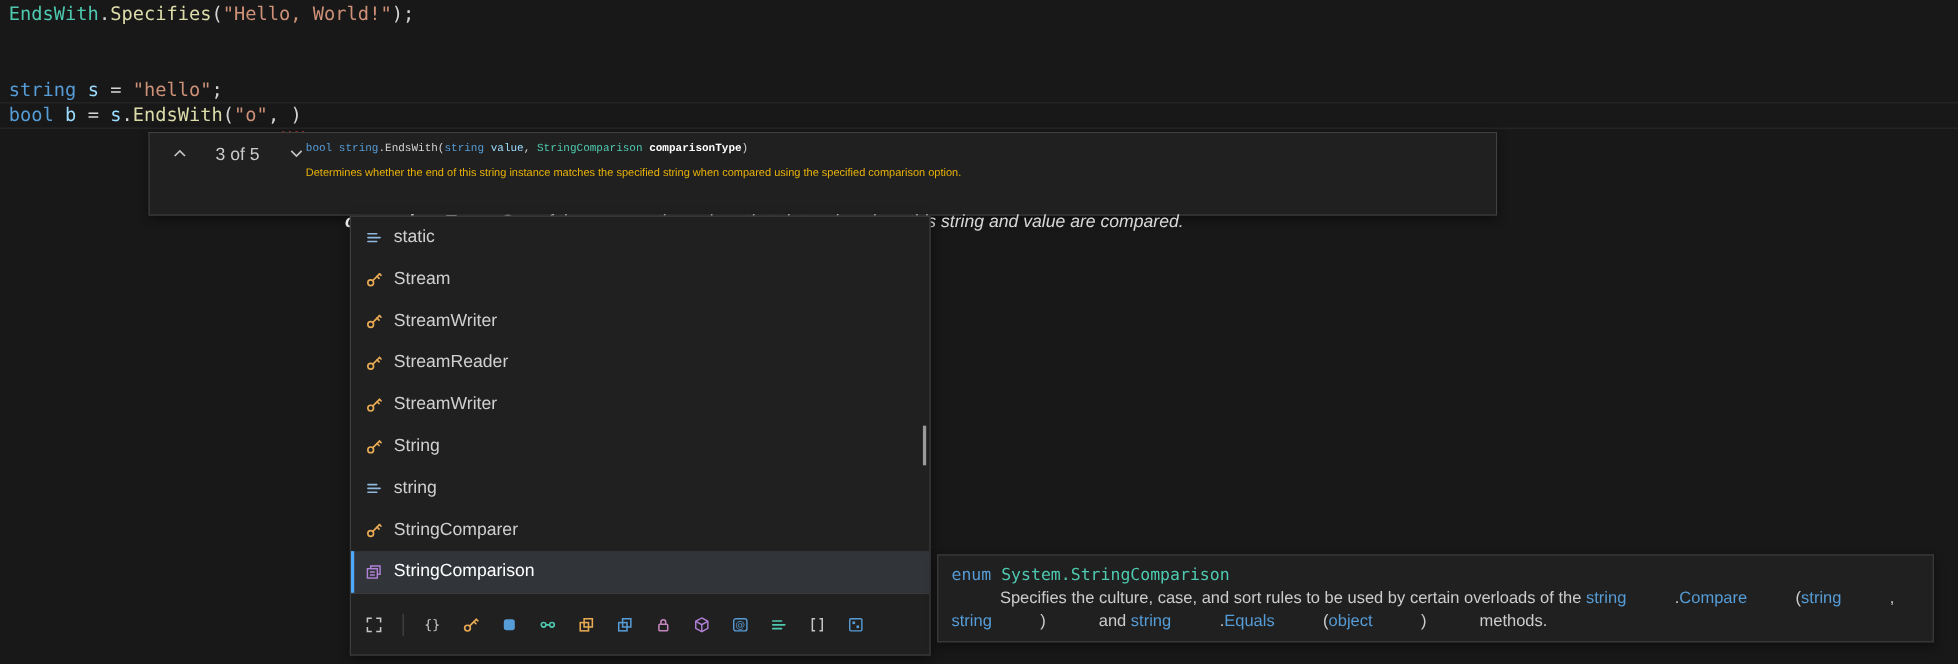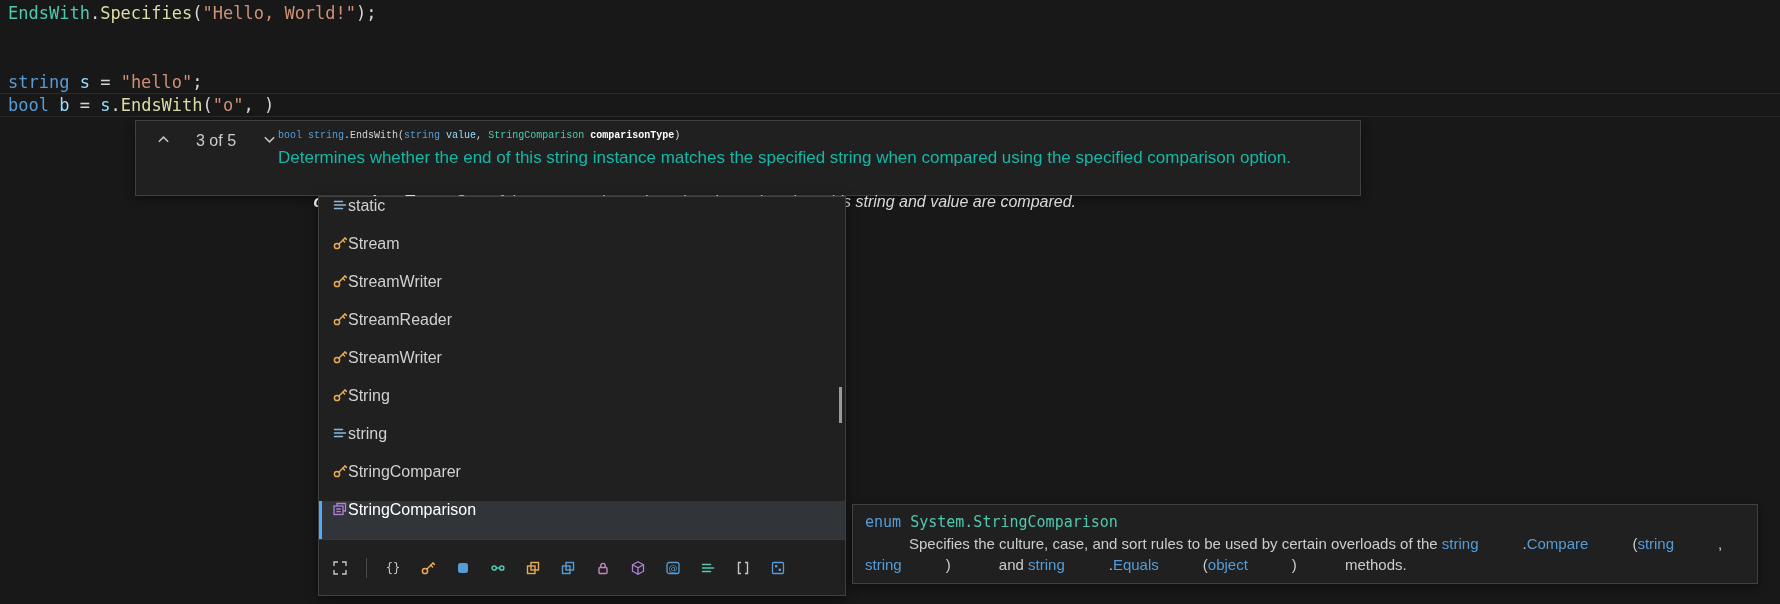--- a/index.html
+++ b/index.html
@@ -26,29 +26,29 @@
 
   
   .sig-popup{position:absolute;left:135px;top:120px;width:1226px;height:76px;background:#202020;
              border:1px solid #404040;box-sizing:border-box;box-shadow:0 3px 9px rgba(0,0,0,0.45);}
   .pager{position:absolute;left:18px;top:11px;display:flex;align-items:flex-end;gap:24px;
          color:#CCCCCC;font-size:16px;}
   .chev{background:none;border:none;padding:0;margin:0;width:18px;height:18px;display:flex;
         align-items:center;justify-content:center;cursor:pointer;}
   .sig-content{position:absolute;left:142px;top:4px;}
   .sig-line{height:22px;line-height:22px;font-family:Liberation Mono, monospace;font-size:10px;white-space:pre;}
-  .sig-desc{height:22px;line-height:22px;font-size:17px;color:#14b8a6;white-space:pre;}
+  .sig-desc{height:22px;line-height:22px;font-size:10px;color:#eab308;white-space:pre;}
   .sig-param{height:22px;line-height:22px;font-size:16px;color:#d8d8d8;font-style:italic;white-space:pre;}
   .param-name{font-weight:700;color:#ffffff;margin-right:8px;}
 
   
   .completion{position:absolute;left:318px;top:196px;width:528px;height:400px;background:#202020;
               border:1px solid #404040;box-sizing:border-box;box-shadow:0 3px 10px rgba(0,0,0,0.5);}
   .rows{position:absolute;left:0;top:0;right:0;height:342px;overflow:hidden;}
-  .row{position:relative;height:38px;display:flex;align-items:flex-start;padding-left:13px;
+  .row{position:relative;height:38px;display:flex;align-items:center;padding-left:13px;gap:10px;
        font-size:16px;color:#d0d0d0;cursor:pointer;box-sizing:border-box;}
   .row.selected{background:#31353a;color:#ffffff;}
   .row.selected::before{content:"";position:absolute;left:0;top:0;bottom:0;width:3px;background:#4daafc;}
   .sym-icon{width:16px;height:16px;display:flex;align-items:center;justify-content:center;flex:0 0 16px;}
   .scrollbar{position:absolute;right:1px;top:0;width:7px;height:342px;}
   .scroll-thumb{position:absolute;right:2px;top:190px;width:3px;height:36px;background:rgba(255,255,255,0.55);}
   .filter-bar{position:absolute;left:0;right:0;bottom:0;height:56px;border-top:1px solid #3a3a3a;
               display:flex;align-items:center;padding:0 12px;gap:17px;box-sizing:border-box;}
   .filter-btn{background:none;border:none;padding:0;margin:0;width:18px;height:18px;display:flex;
               align-items:center;justify-content:center;cursor:pointer;}

